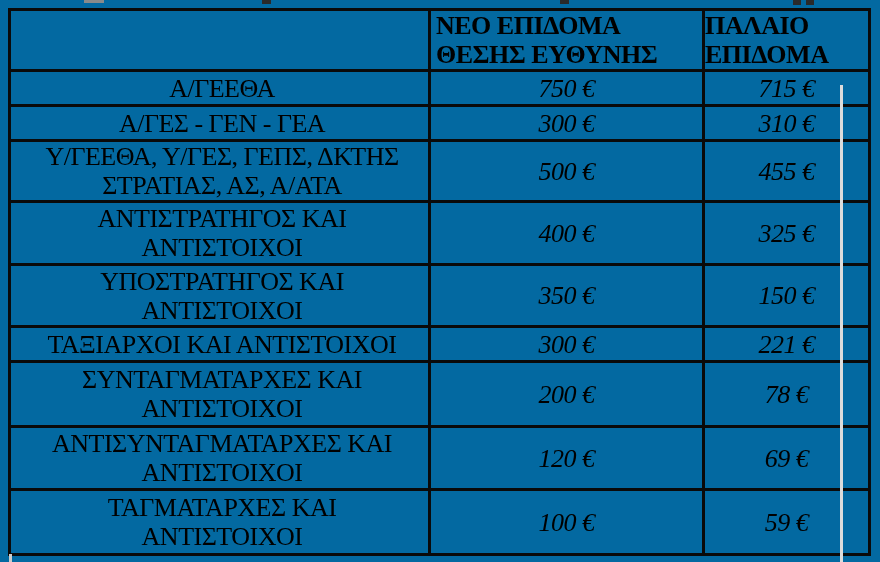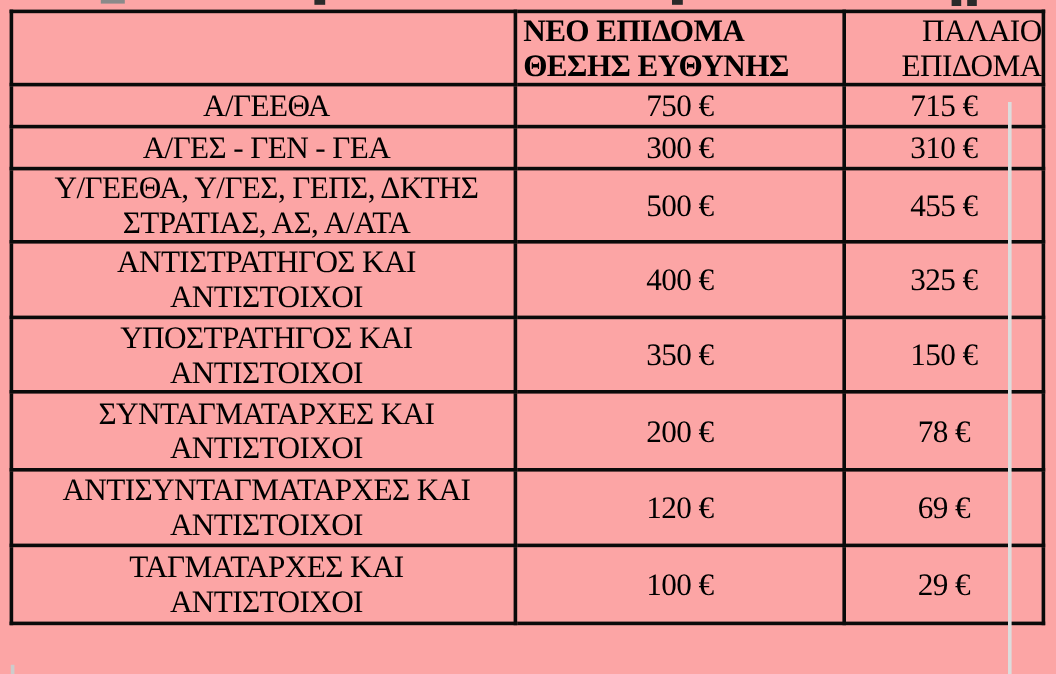--- a/index.html
+++ b/index.html
@@ -8,21 +8,21 @@
     width: 880px;
     height: 562px;
     position: relative;
     overflow: hidden;
     font-family: "Liberation Serif", serif;
     color: #000000;
   }
   .page {
     position: absolute;
     inset: 0;
-    background: #fca5a5;
+    background: #0369a1;
   }
   table.allowance {
     position: absolute;
     left: 8px;
     top: 8px;
     width: 860px;
     border-collapse: collapse;
     table-layout: fixed;
   }
   table.allowance td, table.allowance th {
@@ -41,25 +41,26 @@
     text-align: center;
     padding-left: 9px;
     padding-right: 4px;
   }
   th.h-new {
     font-weight: bold;
     text-align: left;
     padding-left: 5px;
   }
   th.h-old {
-    font-weight: normal;
-    text-align: right;
+    font-weight: bold;
+    text-align: left;
   }
   td.amount {
     text-align: center;
+    font-style: italic;
   }
   
   .artifact {
     position: absolute;
     background: #2a2a2a;
   }
   .artifact.a1 { left: 84px;  top: 0; width: 20px; height: 3px; background:#8a8a8a; }
   .artifact.a2 { left: 262px; top: 0; width: 9px;  height: 4px; }
   .artifact.a3 { left: 560px; top: 0; width: 9px;  height: 4px; }
   .artifact.a4 { left: 793px; top: 0; width: 8px;  height: 5px; }
@@ -128,37 +129,42 @@
 ΑΝΤΙΣΤΟΙΧΟΙ</td>
         <td class="amount">400 €</td>
         <td class="amount">325 €</td>
       </tr>
       <tr style="height:62px;">
         <td class="rank">ΥΠΟΣΤΡΑΤΗΓΟΣ ΚΑΙ
 ΑΝΤΙΣΤΟΙΧΟΙ</td>
         <td class="amount">350 €</td>
         <td class="amount">150 €</td>
       </tr>
+      <tr style="height:35px;">
+        <td class="rank">ΤΑΞΙΑΡΧΟΙ ΚΑΙ ΑΝΤΙΣΤΟΙΧΟΙ</td>
+        <td class="amount">300 €</td>
+        <td class="amount">221 €</td>
+      </tr>
       <tr style="height:65px;">
         <td class="rank">ΣΥΝΤΑΓΜΑΤΑΡΧΕΣ ΚΑΙ
 ΑΝΤΙΣΤΟΙΧΟΙ</td>
         <td class="amount">200 €</td>
         <td class="amount">78 €</td>
       </tr>
       <tr style="height:63px;">
         <td class="rank">ΑΝΤΙΣΥΝΤΑΓΜΑΤΑΡΧΕΣ ΚΑΙ
 ΑΝΤΙΣΤΟΙΧΟΙ</td>
         <td class="amount">120 €</td>
         <td class="amount">69 €</td>
       </tr>
       <tr style="height:65px;margin-top:16px;">
         <td class="rank">ΤΑΓΜΑΤΑΡΧΕΣ ΚΑΙ
 ΑΝΤΙΣΤΟΙΧΟΙ</td>
         <td class="amount">100 €</td>
-        <td class="amount">29 €</td>
+        <td class="amount">59 €</td>
       </tr>
     </tbody>
   </table>
 
   <div class="fold-line"></div>
   <div class="fold-line-bottom"></div>
 
 </div>
 
 </body></html>

